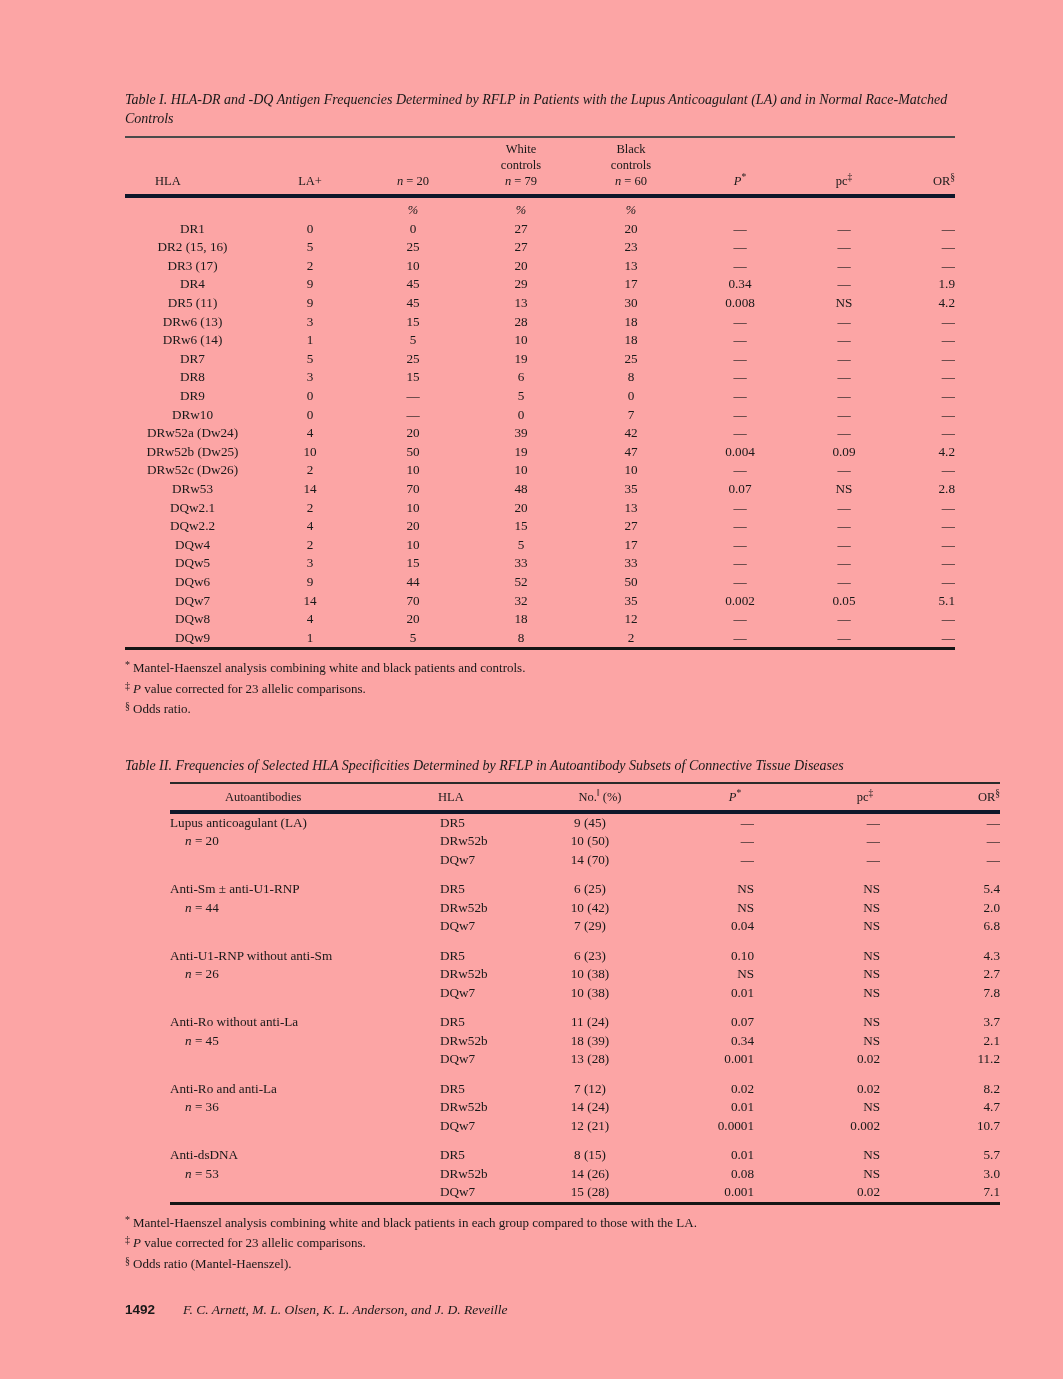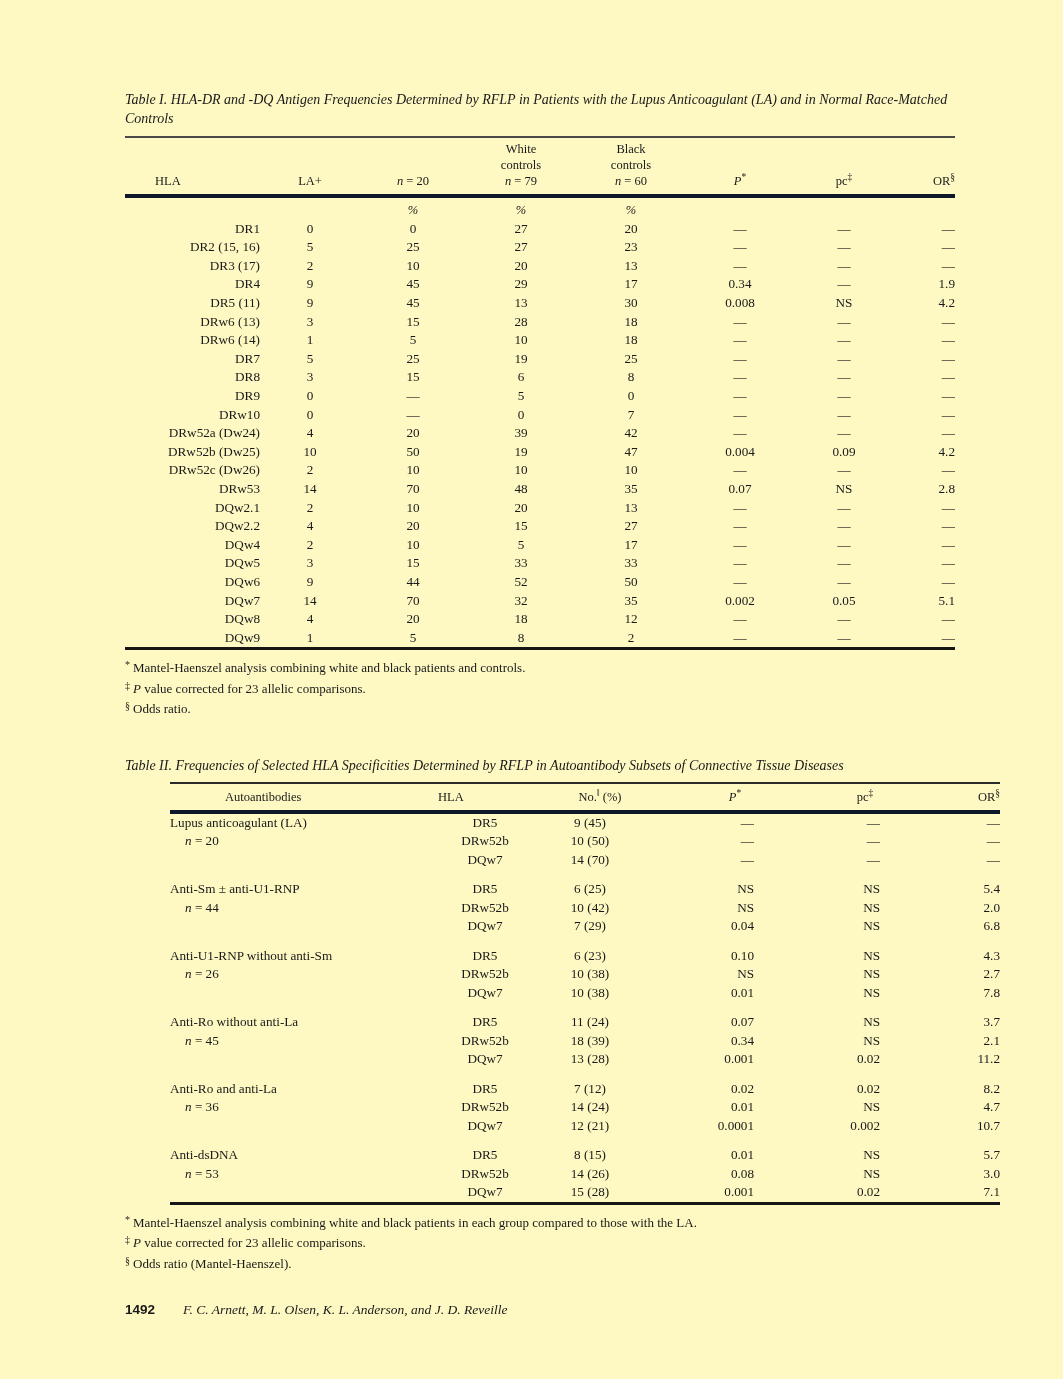--- a/index.html
+++ b/index.html
@@ -1,41 +1,41 @@
 <!DOCTYPE html>
 <html><head>
 <meta charset="utf-8">
 <style>
   html,body{margin:0;padding:0;background:#ffffff;}
-  .page{position:relative;width:1063px;height:1379px;background:#fef9c3;
+  .page{position:relative;width:1063px;height:1379px;background:#fca5a5;
         font-family:"Liberation Serif", serif;color:#191919;overflow:hidden;}
   .content{position:absolute;left:125px;top:90px;width:830px;}
 
   .caption{font-style:italic;font-size:14px;line-height:1.38;margin:0 0 7px 0;}
   .t2cap{margin-top:38px;}
 
   table{width:830px;border-collapse:collapse;table-layout:fixed;}
   .t1{border-top:2px solid #4a4a4a;border-bottom:3px solid #161616;}
   .t2{border-top:2.5px solid #2a2a2a;border-bottom:3px solid #161616;margin-left:45px;}
 
   th{font-weight:normal;font-size:12.5px;vertical-align:bottom;
      padding:3px 0 5px 0;border-bottom:4px solid #0f172a;text-align:center;line-height:1.28;}
   td{font-size:13.2px;line-height:18.6px;padding:0;text-align:center;white-space:nowrap;}
 
   
-  .t1 td:first-child{text-align:right;}
+  .t1 td:first-child{text-align:center;}
   .t1 th:first-child{text-align:left;padding-left:30px;}
   .t1 td:last-child,.t1 th:last-child{text-align:right;}
   .t1 .unit td{font-style:italic;font-size:12.5px;padding:4px 0 2px 0;line-height:16px;}
 
   
   .t2 td{line-height:18.5px;}
   .t2 td:first-child{text-align:left;}
   .t2 th:first-child{text-align:left;padding-left:55px;}
-  .t2 td:nth-child(2){text-align:center;padding-left:20px;}
+  .t2 td:nth-child(2){text-align:left;padding-left:20px;}
   .t2 th:nth-child(2){text-align:left;padding-left:18px;}
   .t2 td:nth-child(3){text-align:center;padding-right:20px;}
   .t2 td:nth-child(4){text-align:right;padding-right:46px;}
   .t2 td:nth-child(5){text-align:right;padding-right:50px;}
   .t2 td:last-child,.t2 th:last-child{text-align:right;}
   .t2 .gap td{padding-top:11px;}
   .t2 .ncell{padding-left:15px;}
 
   .it{font-style:italic;}
   .sup{font-size:9.5px;vertical-align:4.5px;letter-spacing:0;}

